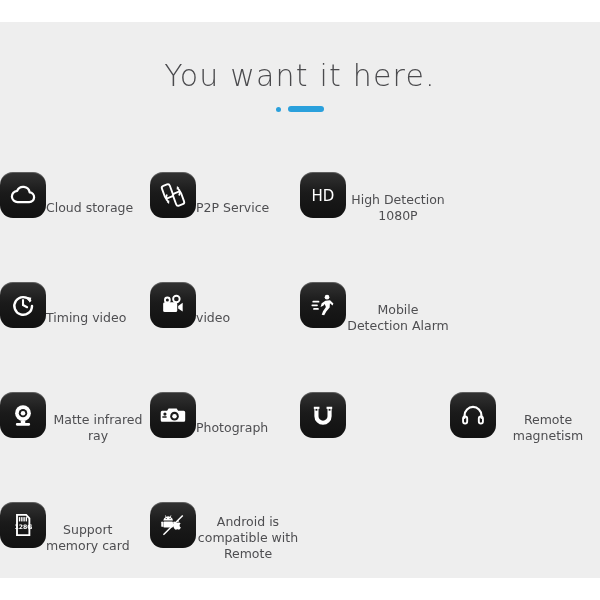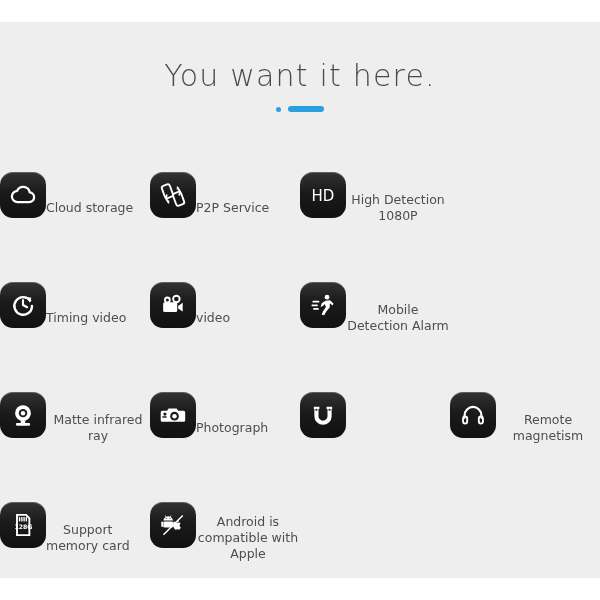--- a/index.html
+++ b/index.html
@@ -281,21 +281,21 @@
                 <rect x="1.4" y="10.2" width="13.2" height="8.4" rx="1.4"></rect>
                 <rect x="-1.4" y="10.2" width="2.3" height="7.6" rx="1.15"></rect>
                 <rect x="15.1" y="10.2" width="2.3" height="7.6" rx="1.15"></rect>
               </g>
               <path d="M24.6 18.8c-.15-.1-1.55-.8-1.55-2.4 0-1.35 1-2 1.05-2.05-.55-.8-1.45-.9-1.75-.92-.8-.08-1.5.44-1.9.44-.4 0-1-.43-1.65-.42-.85.01-1.63.49-2.07 1.25-.88 1.53-.23 3.8.63 5.04.42.61.92 1.29 1.58 1.27.63-.03.87-.41 1.64-.41.77 0 .98.41 1.65.4.68-.01 1.11-.62 1.53-1.23.3-.45.47-.9.58-1.17z" fill="#ffffff"></path>
               <path d="M21.9 12.6c.35-.43.58-1.02.52-1.62-.5.02-1.11.33-1.47.75-.32.38-.6.99-.53 1.57.56.04 1.13-.28 1.48-.7z" fill="#ffffff"></path>
               <line x1="5.8" y1="26.4" x2="26.4" y2="5.8" stroke="#ffffff" stroke-width="1.6"></line>
             </svg>
           </div>
           <div class="cell-label">Android is
-compatible  with Apple</div>
+compatible  with Remote</div>
         </div>
 
         <div class="cell empty"></div>
         <div class="cell empty"></div>
       </div>
 
     </div>
   </div>
 </div>
 

